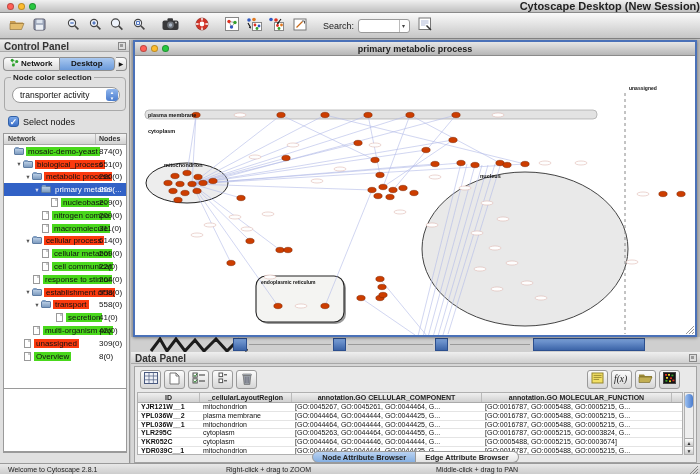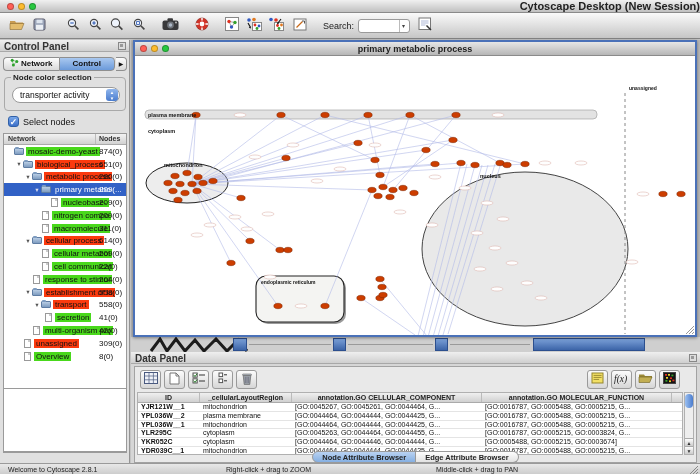--- a/index.html
+++ b/index.html
@@ -221,21 +221,21 @@
       <span class="seg">
         <span><svg width="9" height="9">
             <circle cx="2.2" cy="2.2" r="1.5" fill="#2da12c"></circle>
             <circle cx="6.8" cy="3.4" r="1.5" fill="#2da12c"></circle>
             <circle cx="3.4" cy="7" r="1.5" fill="#2da12c"></circle>
             <path d="M2.2 2.2L6.8 3.4L3.4 7z" fill="none" stroke="#2da12c" stroke-width=".5"></path>
           </svg></span>
         <span>Network</span>
       </span>
       <span class="seg active">
-        <span>Control</span>
+        <span>Desktop</span>
       </span>
       <span id="cp-overflow">▶</span>
     </div>
   <div id="groupbox">
     <span id="gb-legend">Node color selection</span>
     <div id="color-select">
       <span>transporter activity</span>
       <span class="stepper">▲<br>▼</span>
     </div>
   </div>
@@ -321,21 +321,21 @@
           <span class="tr-folder"></span>
           <span class="tr-label red">establishment of lo</span>
           <span class="tr-count">558(0)</span>
         </div>
         <div class="tree-row" style="padding-left: 29px;">
           <span class="tr-arrow">▼</span>
           <span class="tr-folder"></span>
           <span class="tr-label red">transport</span>
           <span class="tr-count">558(0)</span>
         </div>
-        <div class="tree-row" style="padding-left: 32px;">
+        <div class="tree-row" style="padding-left: 43px;">
           <span class="tr-arrow"></span>
           <span class="tr-file"></span>
           <span class="tr-label green">secretion</span>
           <span class="tr-count">41(0)</span>
         </div>
         <div class="tree-row" style="padding-left: 20px;">
           <span class="tr-arrow"></span>
           <span class="tr-file"></span>
           <span class="tr-label green">multi-organism pro</span>
           <span class="tr-count">42(0)</span>

